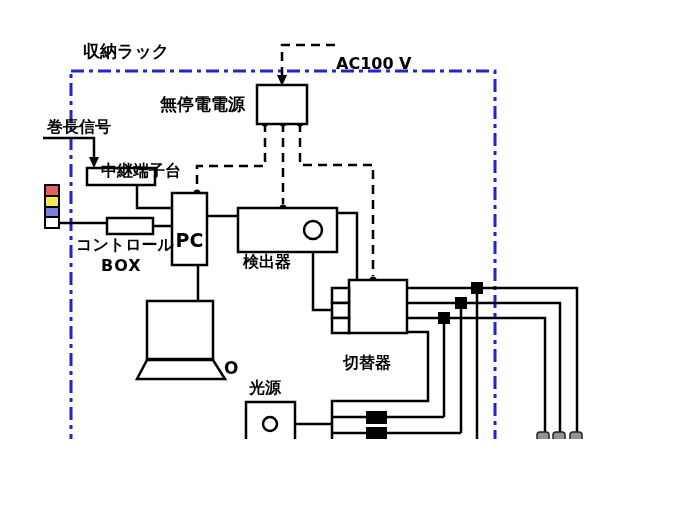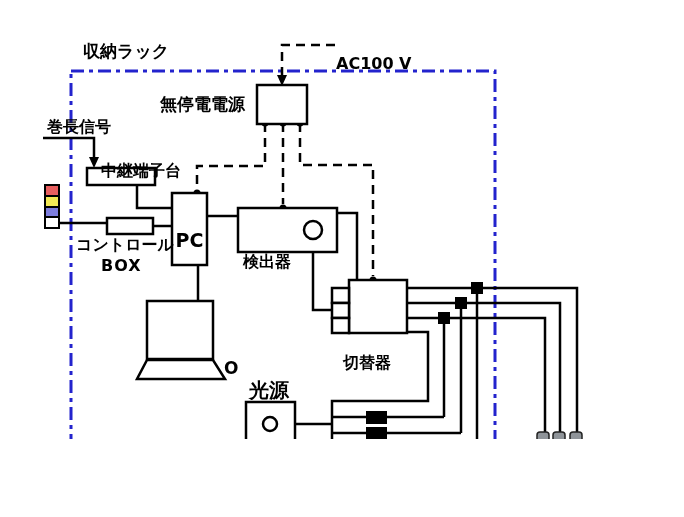--- a/index.html
+++ b/index.html
@@ -12,21 +12,21 @@
   .lbl-rack{left:83px;top:42px;font-size:17px;}
   .lbl-ac{left:336px;top:36px;font-size:16px;margin-top:19px;}
   .lbl-ups{left:160px;top:95px;font-size:17px;}
   .lbl-signal{left:47px;top:118px;font-size:16px;}
   .lbl-terminal{left:101px;top:162px;font-size:16px;}
   .lbl-control1{left:76px;top:236px;font-size:16px;}
   .lbl-control2{left:101px;top:257px;font-size:16px;letter-spacing:1px;}
   .lbl-pc{left:172px;top:214px;width:35px;text-align:center;font-size:19px;margin-top:16px;}
   .lbl-detector{left:243px;top:253px;font-size:16px;}
   .lbl-switcher{left:343px;top:345px;font-size:16px;margin-top:9px;}
-  .lbl-light{left:249px;top:379px;font-size:20px;}
+  .lbl-light{left:249px;top:379px;font-size:16px;}
   .lbl-o{left:224px;top:359px;font-size:17px;}
   .lbl-watermark{left:565px;top:479px;font-size:18px;color:#a8a8a8;letter-spacing:2px;}
 </style>
 </head>
 <body>
 
 <div id="stage">
 
   <svg id="wires" width="684" height="517" viewBox="0 0 684 517">
 

